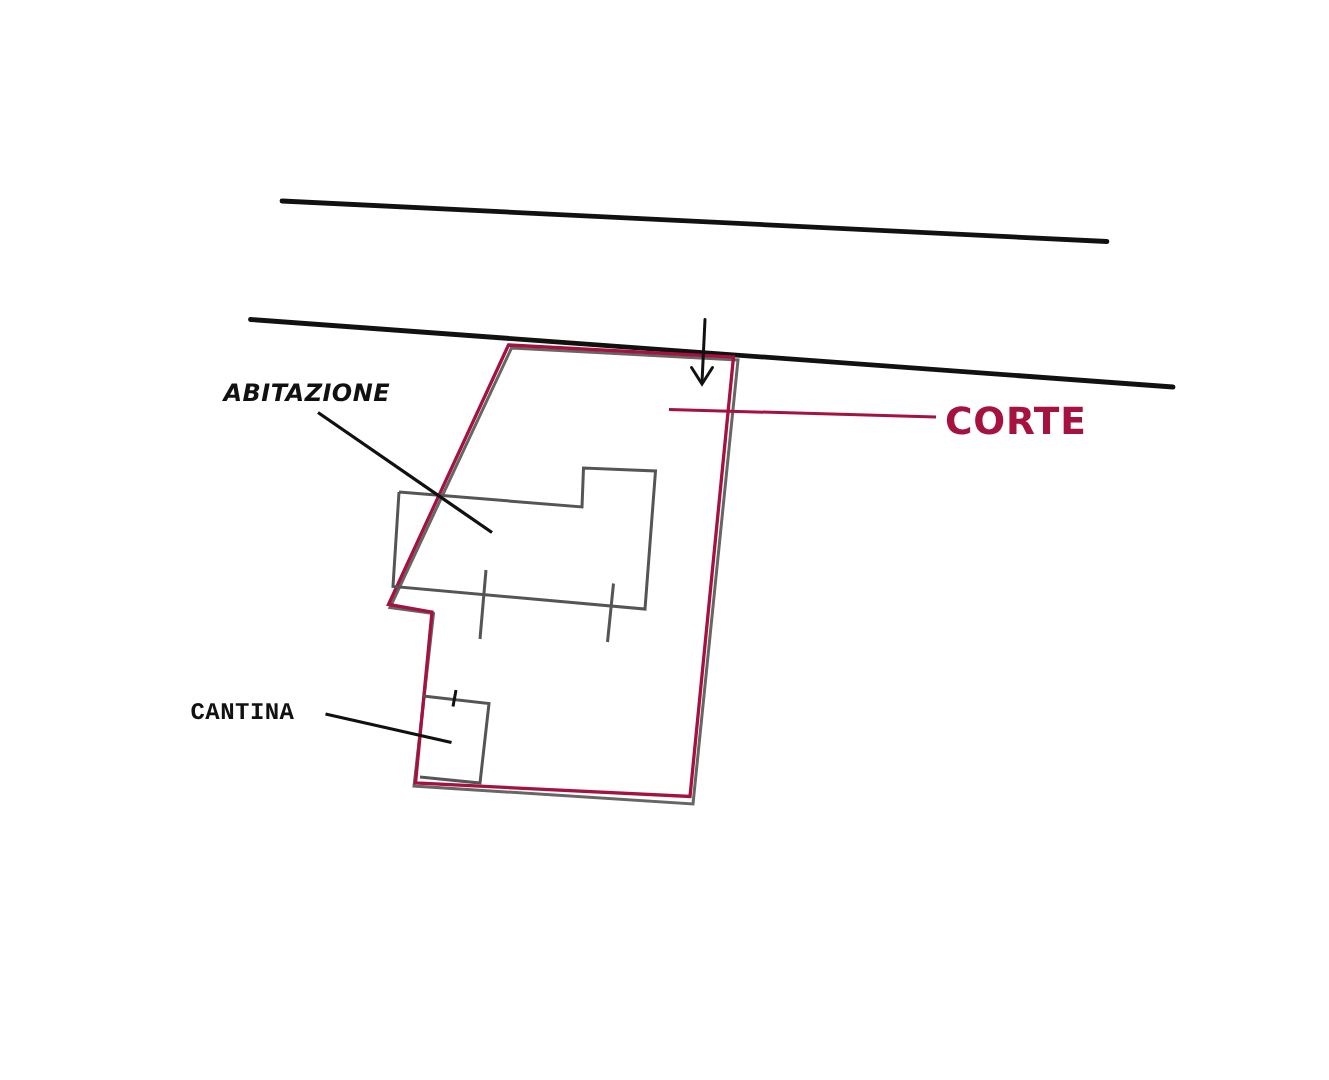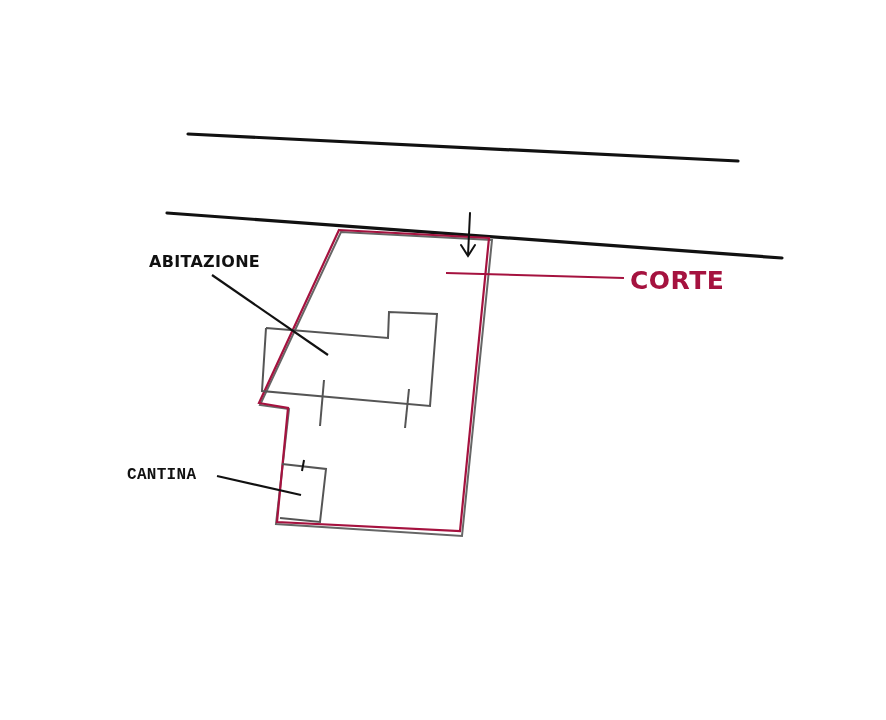--- a/index.html
+++ b/index.html
@@ -4,21 +4,21 @@
   <style>
     html, body { margin: 0; padding: 0; background: #ffffff; }
     body { width: 886px; height: 720px; position: relative; overflow: hidden; }
     #canvas { position: absolute; left: 0; top: 0; width: 886px; height: 720px; }
     .label {
       position: absolute;
       font-family: "DejaVu Sans", sans-serif;
       font-weight: bold;
       white-space: nowrap;
     }
-    #label-abitazione { left: 149px; top: 252px; font-size: 16px; color: #111111; letter-spacing: 0.3px; }
+    #label-abitazione { left: 149px; top: 252px; font-size: 16px; color: #111111; letter-spacing: 0.3px; font-style: italic; }
     #label-cantina { left: 127px; top: 466px; font-size: 16px; color: #111111; letter-spacing: 0.3px; font-family: Liberation Mono, monospace; }
     #label-corte { left: 630px; top: 266px; font-size: 25px; color: #a5123f; letter-spacing: 0.5px; }
   </style>
 </head>
 <body>
 
 <svg id="canvas" width="886" height="720" viewBox="0 0 886 720" xmlns="http://www.w3.org/2000/svg">
 
   <line x1="188" y1="134" x2="738" y2="161" stroke="#111111" stroke-width="3.2" stroke-linecap="round"></line>
   <line x1="167" y1="213" x2="782" y2="258" stroke="#111111" stroke-width="3.2" stroke-linecap="round"></line>

